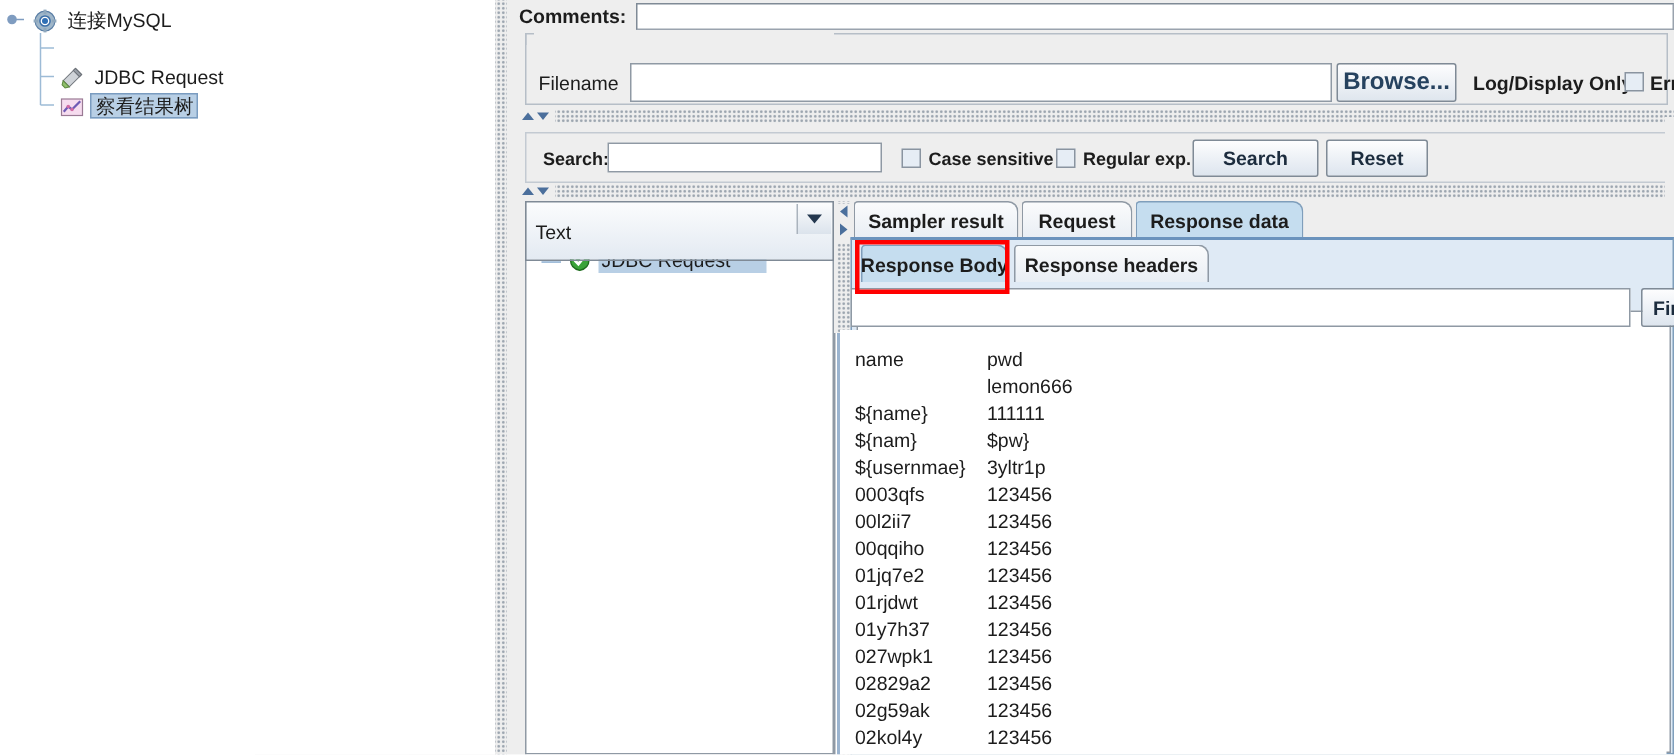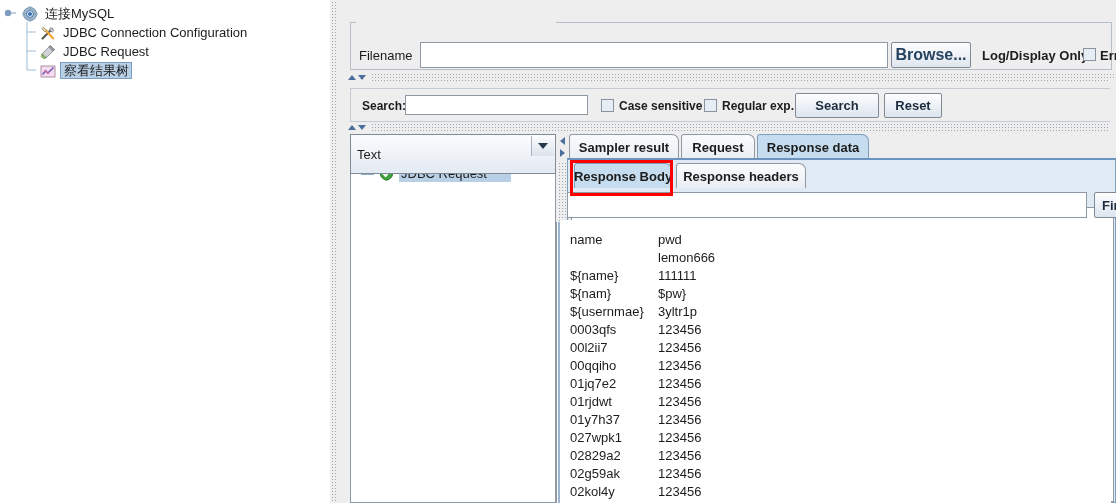--- a/index.html
+++ b/index.html
@@ -295,21 +295,21 @@
     background: linear-gradient(#fdfdfe, #dde5ee);
     font-size: 13px;
     font-weight: bold;
     color: #1c2c3e;
     display: flex;
     align-items: center;
     justify-content: center;
     box-sizing: border-box;
   }
   #search-button { left: 444px; width: 84px; }
-  #reset-button  { left: 533px; width: 58px; }
+  #reset-button  { left: 533px; width: 68px; }
 
   
   #bottom-area {
     position: absolute;
     left: 8px; top: 134px;
     width: 770px; height: 369px;
   }
 
   
   #results-tree {
@@ -539,31 +539,20 @@
             <rect x="7" y="0.4" width="2" height="3"></rect>
             <rect x="7" y="12.6" width="2" height="3"></rect>
             <rect x="0.4" y="7" width="3" height="2"></rect>
             <rect x="12.6" y="7" width="3" height="2"></rect>
           </g>
         </svg>
       </span>
       <span class="tree-label">连接MySQL</span>
     </div>
 
-    <div class="tree-row" style="left:40px; top:23px;">
-      <span class="tree-icon">
-        <svg width="16" height="16" viewBox="0 0 16 16">
-          <line x1="2.5" y1="13.5" x2="12" y2="4" stroke="#5a5a5a" stroke-width="2.2" stroke-linecap="round"></line>
-          <path d="M11 2.5 L14 5.5 L12.2 7.3 L9.2 4.3 Z" fill="#c9ccd1" stroke="#6e7278" stroke-width="0.7"></path>
-          <line x1="13" y1="13.3" x2="5.5" y2="5" stroke="#f0a93b" stroke-width="2.4" stroke-linecap="round"></line>
-          <path d="M3.4 2.2 L6.6 5.4 L5 7 L1.9 3.8 Z" fill="#e8d7a6" stroke="#8b7a4e" stroke-width="0.7"></path>
-        </svg>
-      </span>
-      <span class="tree-label">JDBC Connection Configuration</span>
-    </div>
 
     <div class="tree-row" style="left:40px; top:42px;">
       <span class="tree-icon">
         <svg width="16" height="16" viewBox="0 0 16 16">
           <path d="M10.3 1.6 L14.4 5.7 L6.2 13.9 L2.1 9.8 Z" fill="#cfd3d8" stroke="#70757b" stroke-width="0.7"></path>
           <path d="M2.1 9.8 L6.2 13.9 L3.4 14.6 L1.4 12.6 Z" fill="#8fbf6a" stroke="#5e8a42" stroke-width="0.7"></path>
           <path d="M10.3 1.6 L14.4 5.7 L13 7.1 L8.9 3 Z" fill="#9aa0a8" stroke="#6b7077" stroke-width="0.7"></path>
         </svg>
       </span>
       <span class="tree-label">JDBC Request</span>
@@ -579,20 +568,24 @@
         </svg>
       </span>
       <span class="tree-label sel">察看结果树</span>
     </div>
   </div>
 
   <div id="main-divider"></div>
 
   <div id="right-panel">
 
+    <div id="comments-row">
+      <span id="comments-label">Comments:</span>
+      <input id="comments-input" type="text" value="" style="">
+    </div>
 
     <div id="write-group"></div>
     <div id="write-group-topleft"></div>
     <div id="write-group-topright"></div>
 
     <div id="filename-label">Filename</div>
     <input id="filename-input" type="text" value="" style="">
     <div id="browse-button">Browse...</div>
     <div id="logdisplay-label">Log/Display Only:</div>
     <div id="errors-check"></div>

